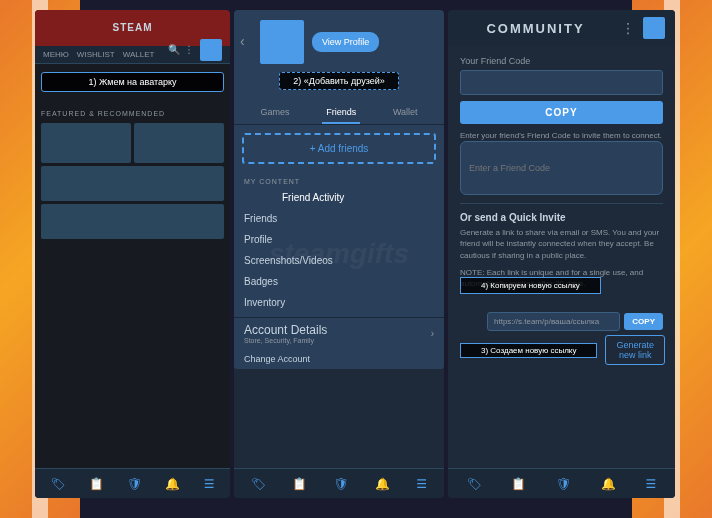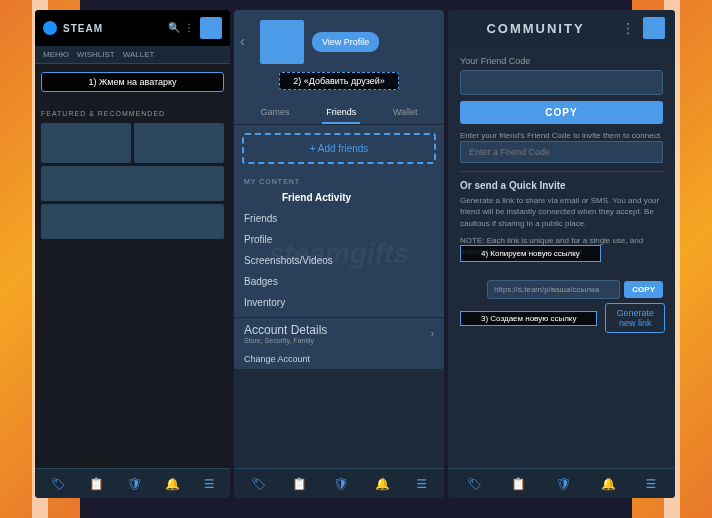--- a/index.html
+++ b/index.html
@@ -73,26 +73,27 @@
     
     .left-panel {
       width: 195px;
       background: #171a21;
       border-radius: 4px;
       overflow: hidden;
       flex-shrink: 0;
     }
 
     .steam-titlebar {
-      background: #000000;
+      background: #7f1d1d;
       padding: 6px 8px;
       display: flex;
       align-items: center;
       gap: 6px;
       height: 36px;
+      flex-direction: column;
     }
     .steam-logo {
       width: 14px;
       height: 14px;
       background: #1b90ff;
       border-radius: 50%;
     }
     .steam-text {
       color: #c6d4df;
       font-size: 10px;
@@ -296,21 +297,21 @@
       letter-spacing: 1px;
       padding: 6px 10px 2px;
     }
     .content-list-item {
       color: #c6d4df;
       font-size: 10px;
       padding: 5px 10px;
       cursor: pointer;
     }
     .content-list-item.bold {
-      font-weight: bold;
+      font-weight: normal;
       color: #fff;
       padding-left: 48px;
     }
 
     .account-details {
       display: flex;
       justify-content: space-between;
       align-items: center;
       padding: 5px 10px;
       border-top: 1px solid #1b2838;
@@ -437,24 +438,24 @@
     }
     .invite-text {
       color: #8f98a0;
       font-size: 8px;
       line-height: 1.4;
     }
     .friend-code-entry {
       width: 100%;
       background: #2a3f5a;
       border: 1px solid #3a5f80;
-      border-radius: 1px;
-      color: #8f98a0;
-      font-size: 9px;
-      padding: 5px 8px;
+      border-radius: 6px;
+      color: #8f98a0;
+      font-size: 9px;
+      padding: 21px 8px;
       outline: none;
     }
 
     .divider {
       height: 1px;
       background: #2a475e;
       margin: 8px 0;
     }
 
     .quick-invite-label {

